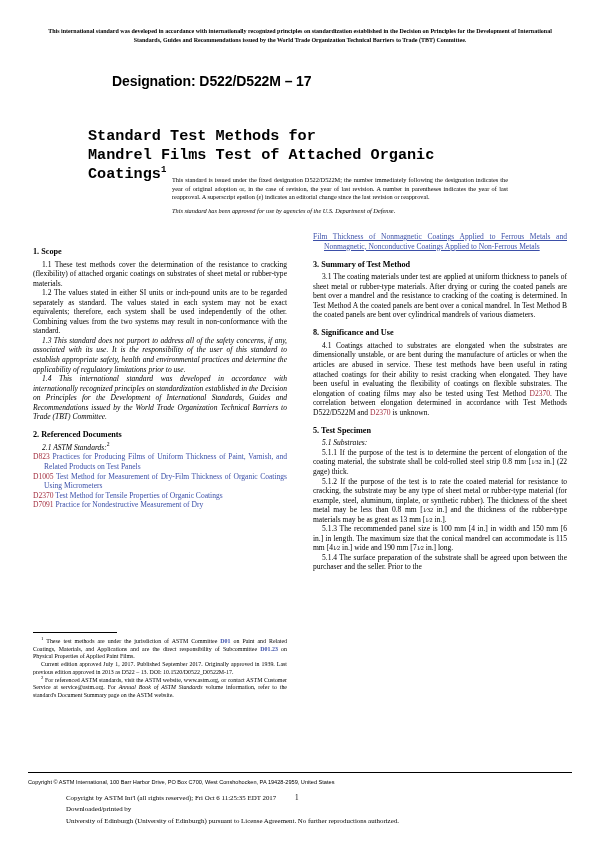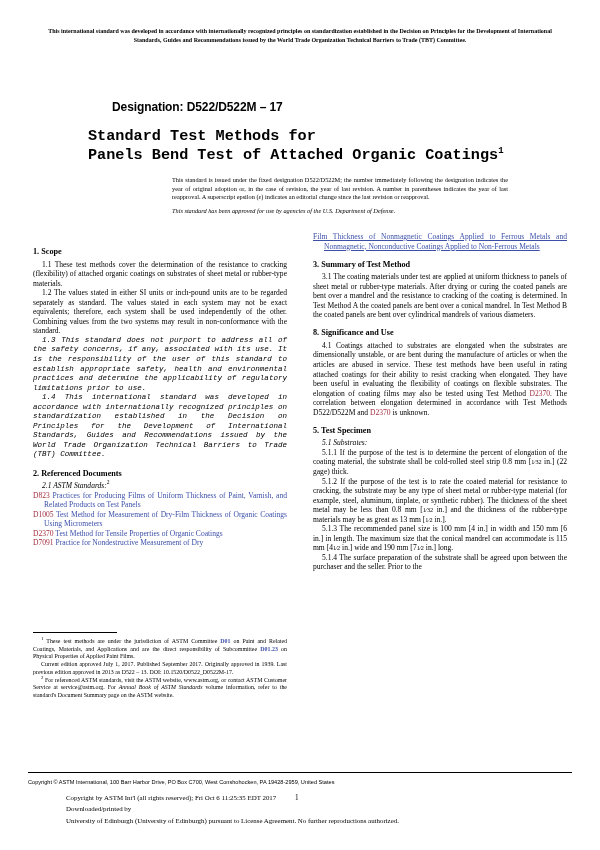--- a/index.html
+++ b/index.html
@@ -43,25 +43,24 @@
     top: 63px;
     width: 68px;
     height: 52px;
   }
   .logo-svg { display: block; }
   .designation {
     position: absolute;
     left: 112px;
     top: 73px;
     font-family: "Liberation Sans", sans-serif;
-    font-size: 12px;
+    font-size: 14px;
     font-weight: bold;
     letter-spacing: -0.1px;
     color: #000;
-    margin-top: 27px;
   }
 
   
   .title-area {
     position: absolute;
     left: 88px;
     top: 127px;
     width: 420px;
   }
   .doc-title {
@@ -116,21 +115,21 @@
     font-weight: bold;
     margin-top: 8.5px;
     margin-bottom: 3px;
     text-align: left;
   }
   .sec-head.first { margin-top: 15px; }
   .para {
     text-indent: 9px;
     margin: 0;
   }
-  .para.ital { font-style: italic; font-family: Liberation Mono, monospace; }
+  .para.ital { font-style: italic; }
   .sub-head {
     text-indent: 9px;
     font-style: italic;
     margin: 0;
   }
   .sub-head sup { font-style: normal; font-size: 5.6px; vertical-align: super; line-height: 0;}
 
   
   .ref-list { margin: 0; }
   .ref-item {
@@ -210,21 +209,21 @@
 <div class="page">
 
   <div class="wto-notice">This international standard was developed in accordance with internationally recognized principles on standardization established in the Decision on Principles for the Development of International Standards, Guides and Recommendations issued by the World Trade Organization Technical Barriers to Trade (TBT) Committee.</div>
 
 
   <div class="designation">Designation: D522/D522M – 17</div>
 
   <div class="title-area">
     <div class="doc-title">
       <span>Standard Test Methods for</span><br>
-      <span>Panels Bend Test of Attached Organic Coatings</span><sup>1</sup>
+      <span>Mandrel Films Test of Attached Organic Coatings</span><sup>1</sup>
     </div>
   </div>
 
   <div class="issue-note">This standard is issued under the fixed designation D522/D522M; the number immediately following the designation indicates the year of original adoption or, in the case of revision, the year of last revision. A number in parentheses indicates the year of last reapproval. A superscript epsilon (ε) indicates an editorial change since the last revision or reapproval.</div>
   <div class="dod-note">This standard has been approved for use by agencies of the U.S. Department of Defense.</div>
 
   <div class="col col-left">
 
     <div class="sec-head first">1. Scope</div>
     <p class="para">1.1 These test methods cover the determination of the resistance to cracking (flexibility) of attached organic coatings on substrates of sheet metal or rubber-type materials.</p>

